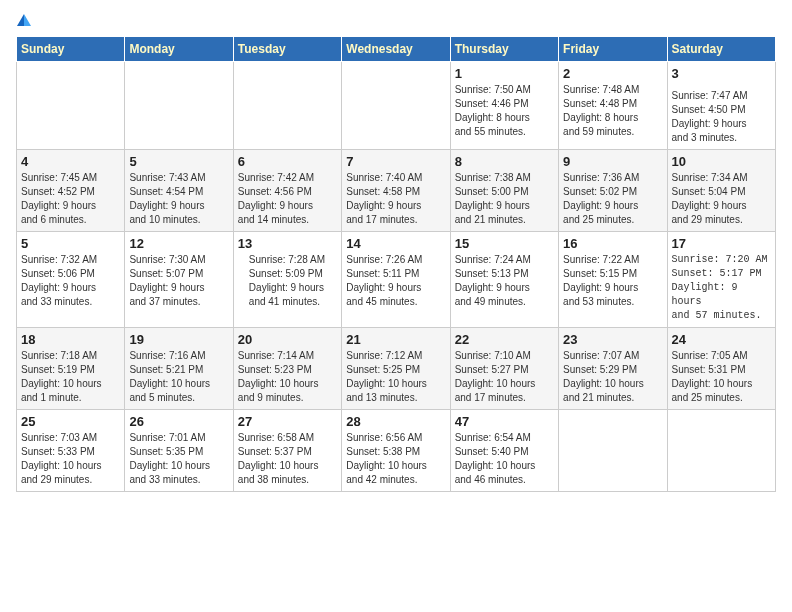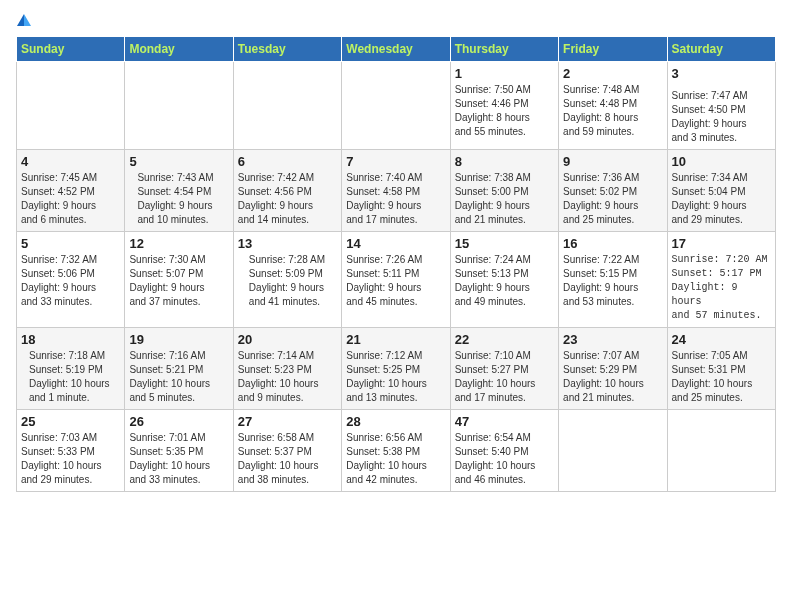--- a/index.html
+++ b/index.html
@@ -34,21 +34,21 @@
       font-weight: normal;
       color: #333;
     }
     .calendar {
       width: 100%;
       border-collapse: collapse;
       font-size: 11px;
     }
     .calendar th {
       background: #2d6db5;
-      color: #bef264;
+      color: #fef9c3;
       padding: 5px 4px;
       text-align: left;
       font-size: 12px;
       font-weight: bold;
       border: 1px solid #fff;
     }
     .calendar td {
       border: 1px solid #ccc;
       vertical-align: top;
       padding: 4px 4px;
@@ -175,21 +175,21 @@
       <tr>
         <td>
           <span class="day-num">4</span>
           <div class="day-info" style="white-space: pre-line;">Sunrise: 7:45 AM
 Sunset: 4:52 PM
 Daylight: 9 hours
 and 6 minutes.</div>
         </td>
         <td>
           <span class="day-num">5</span>
-          <div class="day-info" style="white-space: pre-line; margin-left: 8px;">Sunrise: 7:43 AM
+          <div class="day-info" style="white-space: pre-line;">Sunrise: 7:43 AM
 Sunset: 4:54 PM
 Daylight: 9 hours
 and 10 minutes.</div>
         </td>
         <td>
           <span class="day-num">6</span>
           <div class="day-info" style="white-space: pre-line;">Sunrise: 7:42 AM
 Sunset: 4:56 PM
 Daylight: 9 hours
 and 14 minutes.</div>
@@ -270,21 +270,21 @@
           <span class="day-num">17</span>
           <div class="day-info" style="white-space: pre-line; font-family: Liberation Mono, monospace;">Sunrise: 7:20 AM
 Sunset: 5:17 PM
 Daylight: 9 hours
 and 57 minutes.</div>
         </td>
       </tr>
       <tr>
         <td>
           <span class="day-num">18</span>
-          <div class="day-info" style="white-space: pre-line; margin-left: 8px;">Sunrise: 7:18 AM
+          <div class="day-info" style="white-space: pre-line;">Sunrise: 7:18 AM
 Sunset: 5:19 PM
 Daylight: 10 hours
 and 1 minute.</div>
         </td>
         <td>
           <span class="day-num">19</span>
           <div class="day-info" style="white-space: pre-line;">Sunrise: 7:16 AM
 Sunset: 5:21 PM
 Daylight: 10 hours
 and 5 minutes.</div>

